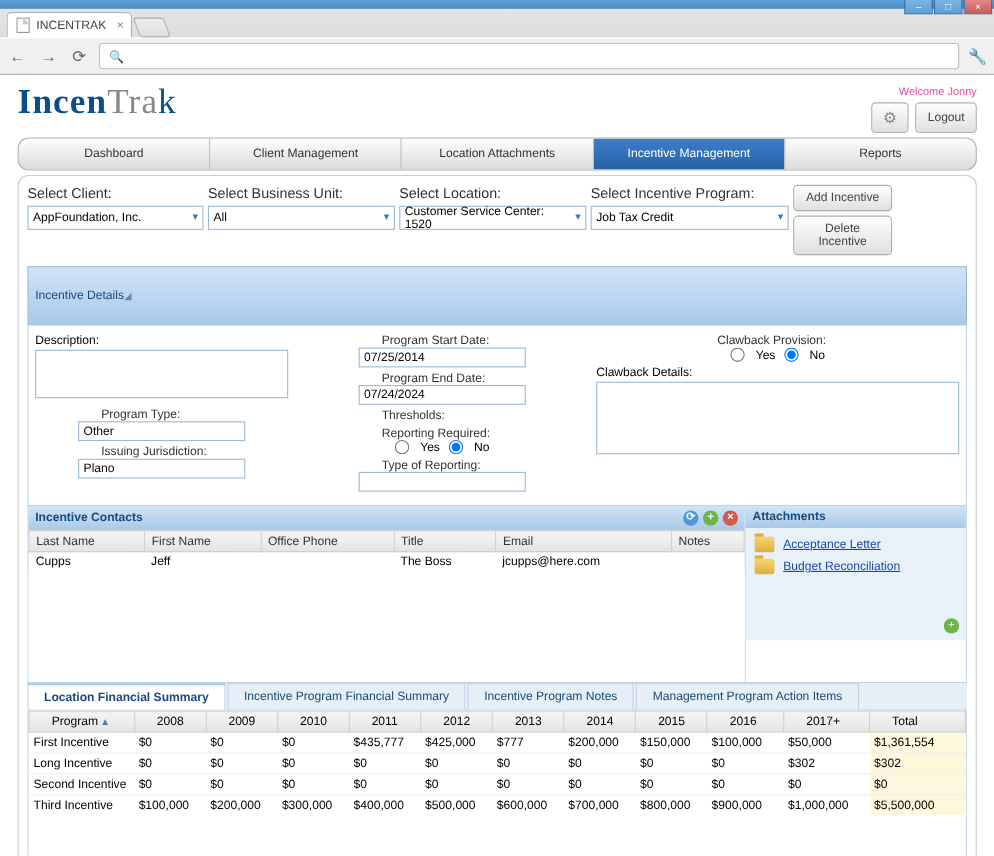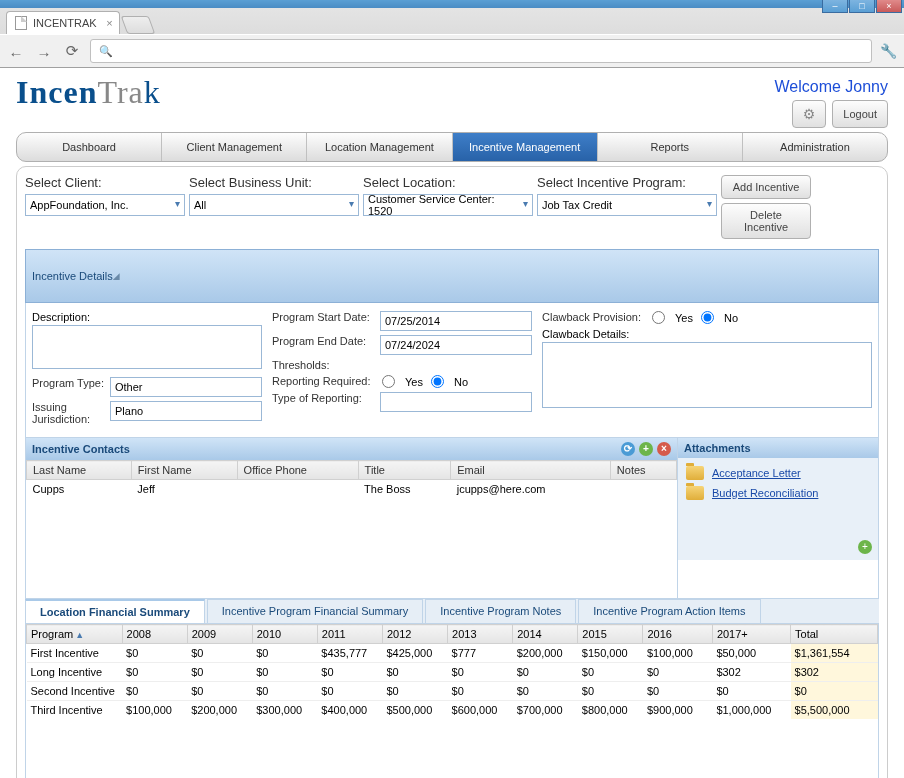--- a/index.html
+++ b/index.html
@@ -119,21 +119,21 @@
 }
 .logo {
   font-family: 'Trajan Pro', 'Times New Roman', serif;
   font-size: 32px;
   letter-spacing: 1px;
 }
 .logo .incen { color: #0a4f8c; font-weight: bold; }
 .logo .trak { color: #888; }
 .logo .a-color { color: #0a4f8c; }
 .user-box { text-align: right; padding-top: 4px; }
-.welcome { font-size: 16px; color: #1d4ed8; margin-bottom: 4px; }
+.welcome { font-size: 10px; color: #ec4899; margin-bottom: 4px; }
 .user-buttons { display: flex; gap: 6px; justify-content: flex-end; }
 .small-btn {
   background: linear-gradient(#fdfdfd, #e0e0e0);
   border: 1px solid #b0b0b0;
   border-radius: 4px;
   padding: 5px 10px;
   font-size: 11px;
   color: #444;
   cursor: pointer;
   display: flex;
@@ -223,21 +223,21 @@
 
 .details-body {
   border: 1px solid #c0d4e8;
   border-top: none;
   padding: 8px 6px;
   display: grid;
   grid-template-columns: 230px 260px 1fr;
   gap: 10px;
   background: #fff;
 }
-.form-row { display: flex; align-items: flex-start; margin-bottom: 4px; }
+.form-row { display: flex; align-items: center; margin-bottom: 4px; flex-direction: column; }
 .form-row label { width: 110px; font-size: 11px; color: #333; }
 .form-row .inp, .form-row .ta {
   border: 1px solid #9bb8d6;
   background: #fff;
   height: 20px;
   font-size: 11px;
   padding: 2px 4px;
 }
 .form-row .inp { flex: 1; }
 .desc-ta {
@@ -367,21 +367,21 @@
 
 .fin-wrap {
   border: 1px solid #c0d4e8;
   border-top: none;
   background: #fff;
 }
 .fin-table { width: 100%; border-collapse: collapse; table-layout: fixed; }
 .fin-table th {
   background: linear-gradient(#f5f5f5, #e4e4e4);
   border: 1px solid #d0d0d0;
-  padding: 3px 4px;
+  padding: 3px 20px;
   text-align: left;
   font-weight: normal;
   font-size: 11px;
 }
 .fin-table td {
   padding: 3px 4px;
   font-size: 11px;
   border-top: 1px solid #eee;
 }
 .fin-table .total-col { background: #fff7dc; }
@@ -430,24 +430,23 @@
           <span class="gear-glyph">⚙</span>
         </button>
         <button class="small-btn">Logout</button>
       </div>
     </div>
   </div>
 
   <div class="nav" id="nav-container">
       <div class="nav-item">Dashboard</div>
       <div class="nav-item">Client Management</div>
-      <div class="nav-item">Location Management</div>
+      <div class="nav-item">Location Attachments</div>
       <div class="nav-item active">Incentive Management</div>
       <div class="nav-item">Reports</div>
-      <div class="nav-item">Administration</div>
     </div>
 
   <div class="content">
 
     <div class="filter-row">
       <div class="filter-col">
         <label>Select Client:</label>
         <div class="sel">
             <span>AppFoundation, Inc.</span>
           </div>
@@ -581,21 +580,21 @@
             </div>
             <span class="circ-icon ic-green att-add">+</span>
         </div>
       </div>
     </div>
 
     <div class="sub-tabs" id="sub-tabs">
         <div class="sub-tab active">Location Financial Summary</div>
         <div class="sub-tab">Incentive Program Financial Summary</div>
         <div class="sub-tab">Incentive Program Notes</div>
-        <div class="sub-tab">Incentive Program Action Items</div>
+        <div class="sub-tab">Management Program Action Items</div>
       </div>
 
     <div class="fin-wrap">
       <table class="fin-table">
         <colgroup>
           <col style="width:11%">
             <col style="width:7.5%">
             <col style="width:7.5%">
             <col style="width:7.5%">
             <col style="width:7.5%">

